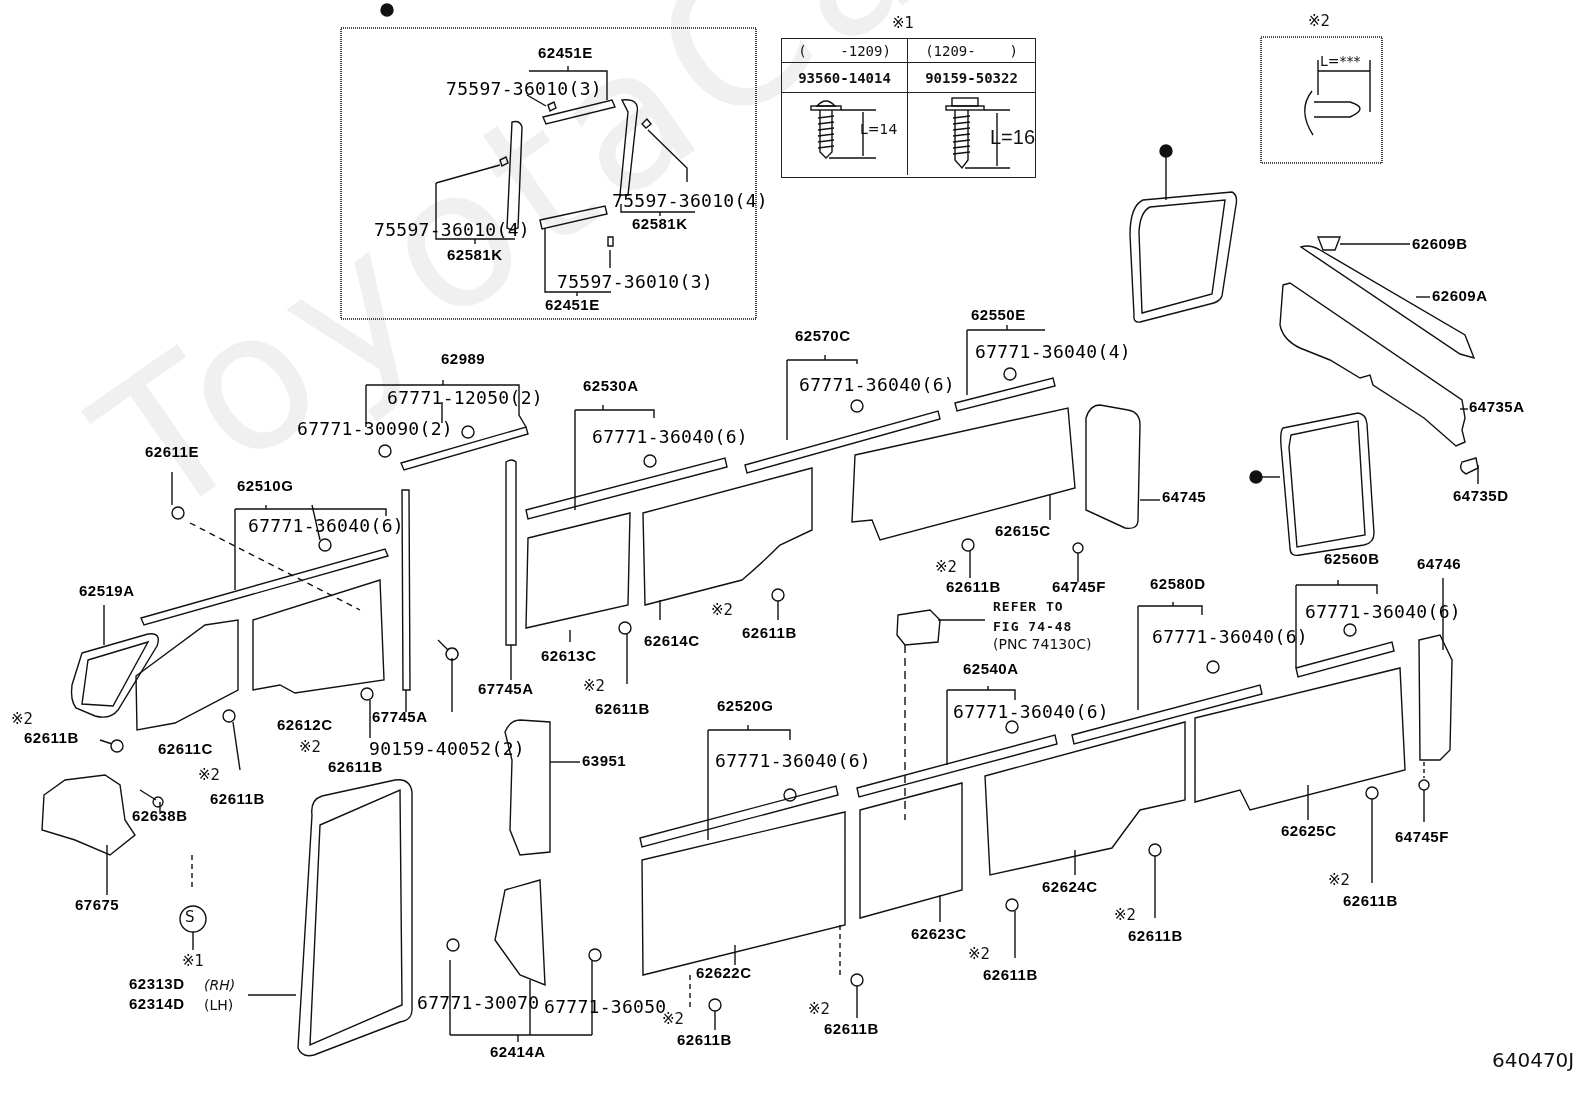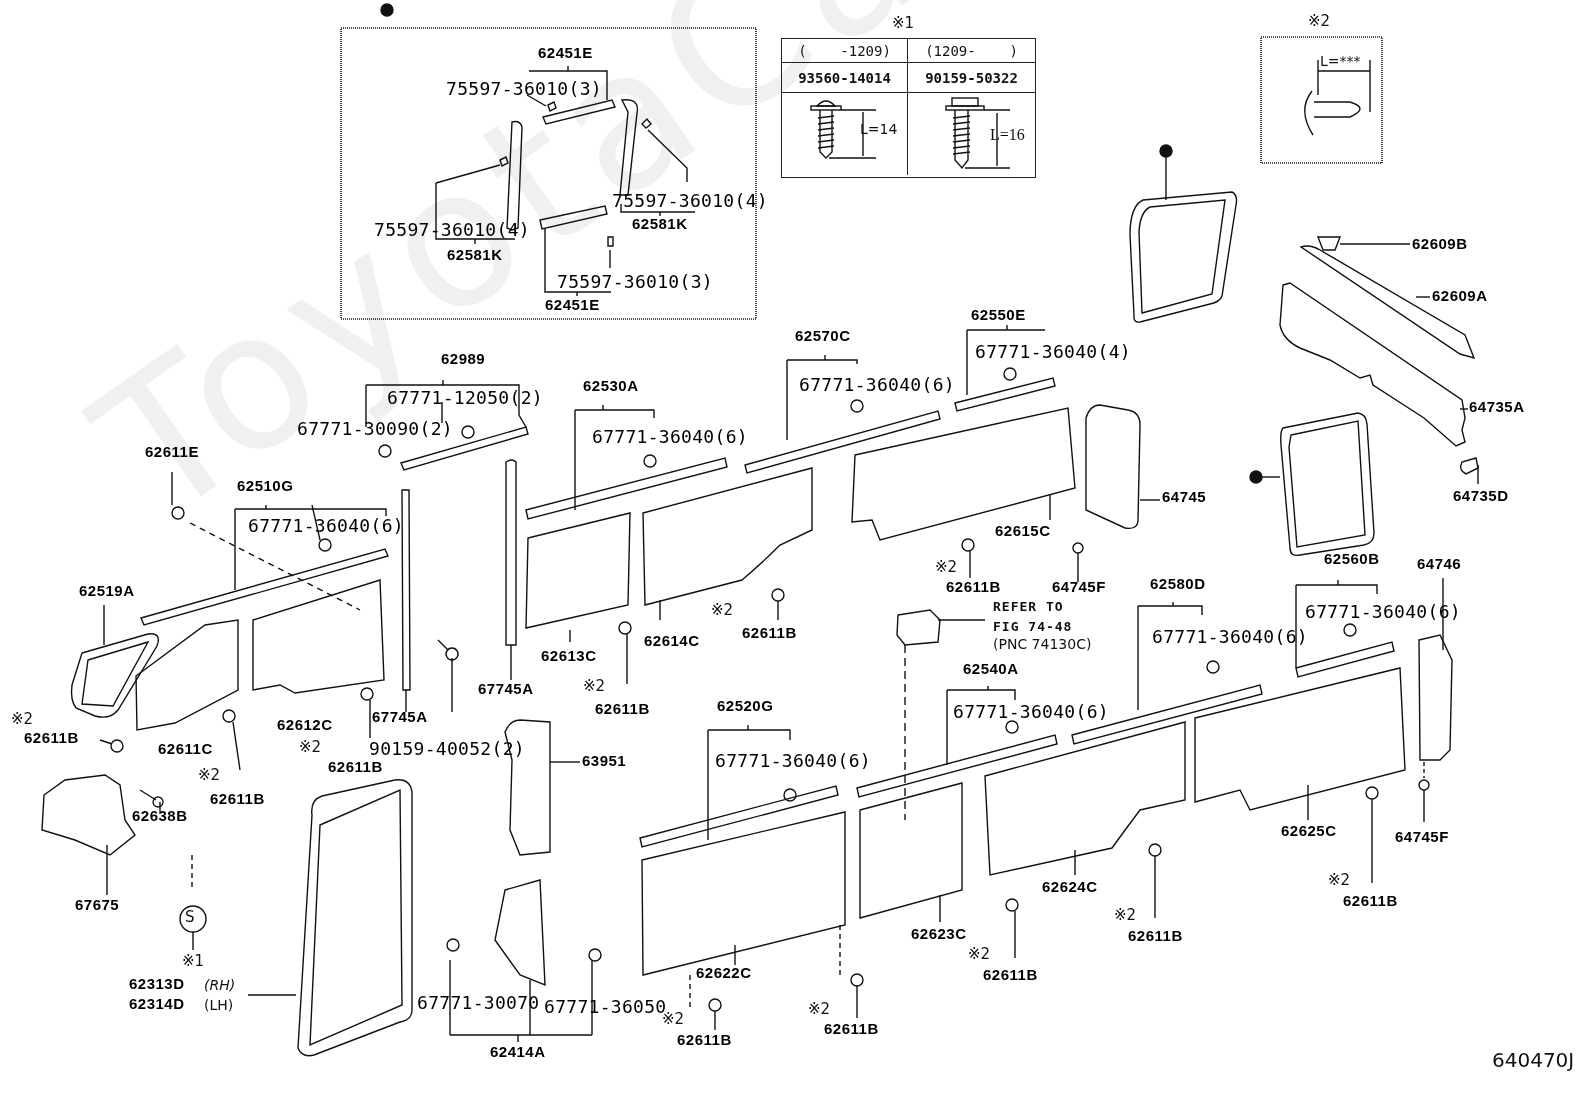--- a/index.html
+++ b/index.html
@@ -220,21 +220,21 @@
 <div class="note" style="left:892px;top:14px;">※1</div>
 <div class="tbl">
   <div style="white-space:pre;">(    -1209)</div>
   <div style="white-space:pre;">(1209-    )</div>
   <div class="pn">93560-14014</div>
   <div class="pn">90159-50322</div>
   <div class="last">
       <span style="position:absolute;left:78px;top:28px;font-family:'DejaVu Sans',sans-serif;font-size:14px;">L=14</span>
     </div>
   <div class="last">
-      <span style="position:absolute;left:82px;top:33px;font-family:Liberation Serif, serif;font-size:16px;">L=16</span>
+      <span style="position:absolute;left:82px;top:33px;font-family:Liberation Sans, sans-serif;font-size:20px;">L=16</span>
     </div>
 </div>
 
 <div class="note" style="left:1308px;top:12px;">※2</div>
 <div class="thin" style="left:1320px;top:53px;">L=***</div>
 
 <div class="lbl" style="left:441px;top:350px;">62989</div>
 <div class="sub" style="left:387px;top:387px;">67771-12050(2)</div>
 <div class="sub" style="left:297px;top:418px;">67771-30090(2)</div>
 <div class="lbl" style="left:583px;top:377px;">62530A</div>

